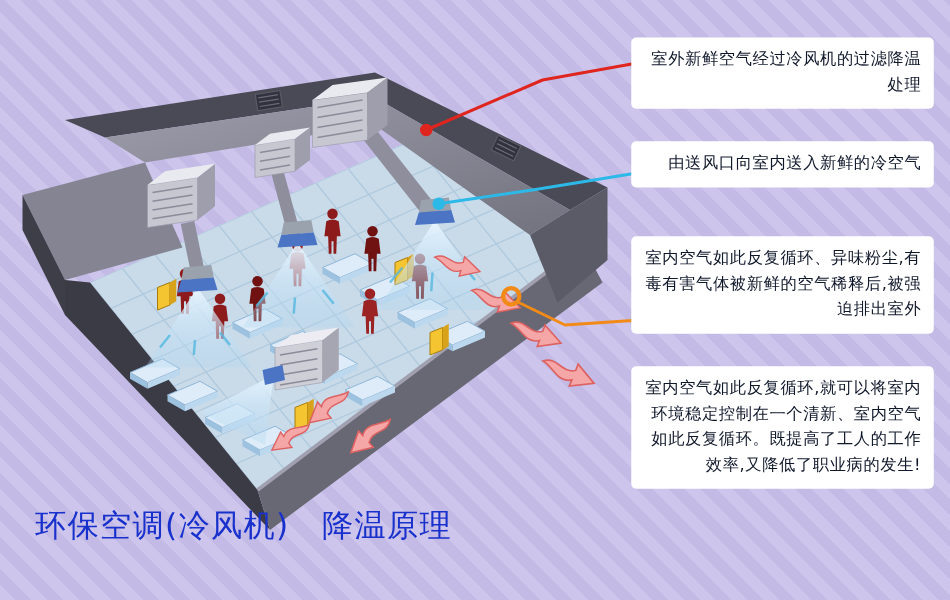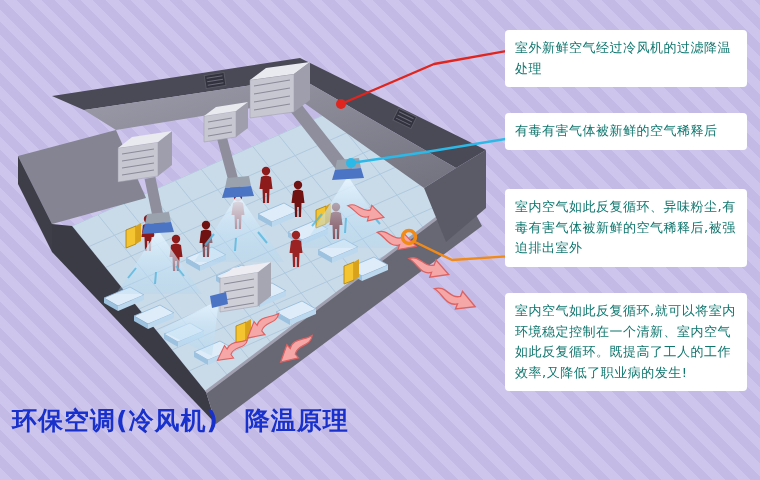--- a/index.html
+++ b/index.html
@@ -5,30 +5,30 @@
   html,body{margin:0;padding:0;}
   body{width:760px;height:480px;overflow:hidden;font-family:"DejaVu Sans","Liberation Sans",sans-serif;}
   .stage{
     position:relative;width:760px;height:480px;overflow:hidden;
     background:repeating-linear-gradient(45deg,#cdc5ec 0px,#cdc5ec 9px,#c3bbe5 9px,#c3bbe5 18px);
   }
   .scene{position:absolute;left:0;top:0;width:760px;height:480px;}
   .callout{
     position:absolute;left:505px;width:242px;box-sizing:border-box;
     background:#ffffff;border-radius:4px;padding:8px 10px;
-    color:#0f766e;font-size:13px;line-height:1.58;letter-spacing:0.5px;
+    color:#0f172a;font-size:13px;line-height:1.58;letter-spacing:0.5px;text-align:right;
   }
   .callout p{margin:0;}
   #callout-1{top:30px;}
   #callout-2{top:113px;}
   #callout-3{top:189px;}
   #callout-4{top:293px;}
   .title{
-    position:absolute;left:12px;top:404px;margin:0;
-    font-size:25px;font-weight:bold;color:#1830cc;letter-spacing:1px;
+    position:absolute;left:28px;top:404px;margin:0;
+    font-size:25px;font-weight:normal;color:#1830cc;letter-spacing:1px;
   }
 </style>
 </head>
 <body>
 
 <div class="stage">
 
   <svg class="scene" width="760" height="480" viewBox="0 0 760 480">
     <defs>
       <linearGradient id="roofG" x1="0" y1="0" x2="1" y2="1">
@@ -186,21 +186,21 @@
       <circle cx="351" cy="163" r="5" fill="#2cb9e8"></circle>
       <polyline points="512,256 452,260 415,242" stroke-width="2.4" stroke="#f28a18"></polyline>
       <circle cx="409" cy="237" r="6.5" fill="none" stroke-width="3.5" stroke="#f28a18"></circle>
     </g>
   </svg>
 
   <div class="callout" id="callout-1">
     <p>室外新鲜空气经过冷风机的过滤降温处理</p>
   </div>
   <div class="callout" id="callout-2">
-    <p>有毒有害气体被新鲜的空气稀释后</p>
+    <p>由送风口向室内送入新鲜的冷空气</p>
   </div>
   <div class="callout" id="callout-3">
     <p>室内空气如此反复循环、异味粉尘,有毒有害气体被新鲜的空气稀释后,被强迫排出室外</p>
   </div>
   <div class="callout" id="callout-4">
     <p>室内空气如此反复循环,就可以将室内环境稳定控制在一个清新、室内空气如此反复循环。既提高了工人的工作效率,又降低了职业病的发生!</p>
   </div>
 
   <h1 class="title">环保空调(冷风机)　降温原理</h1>
 </div>

